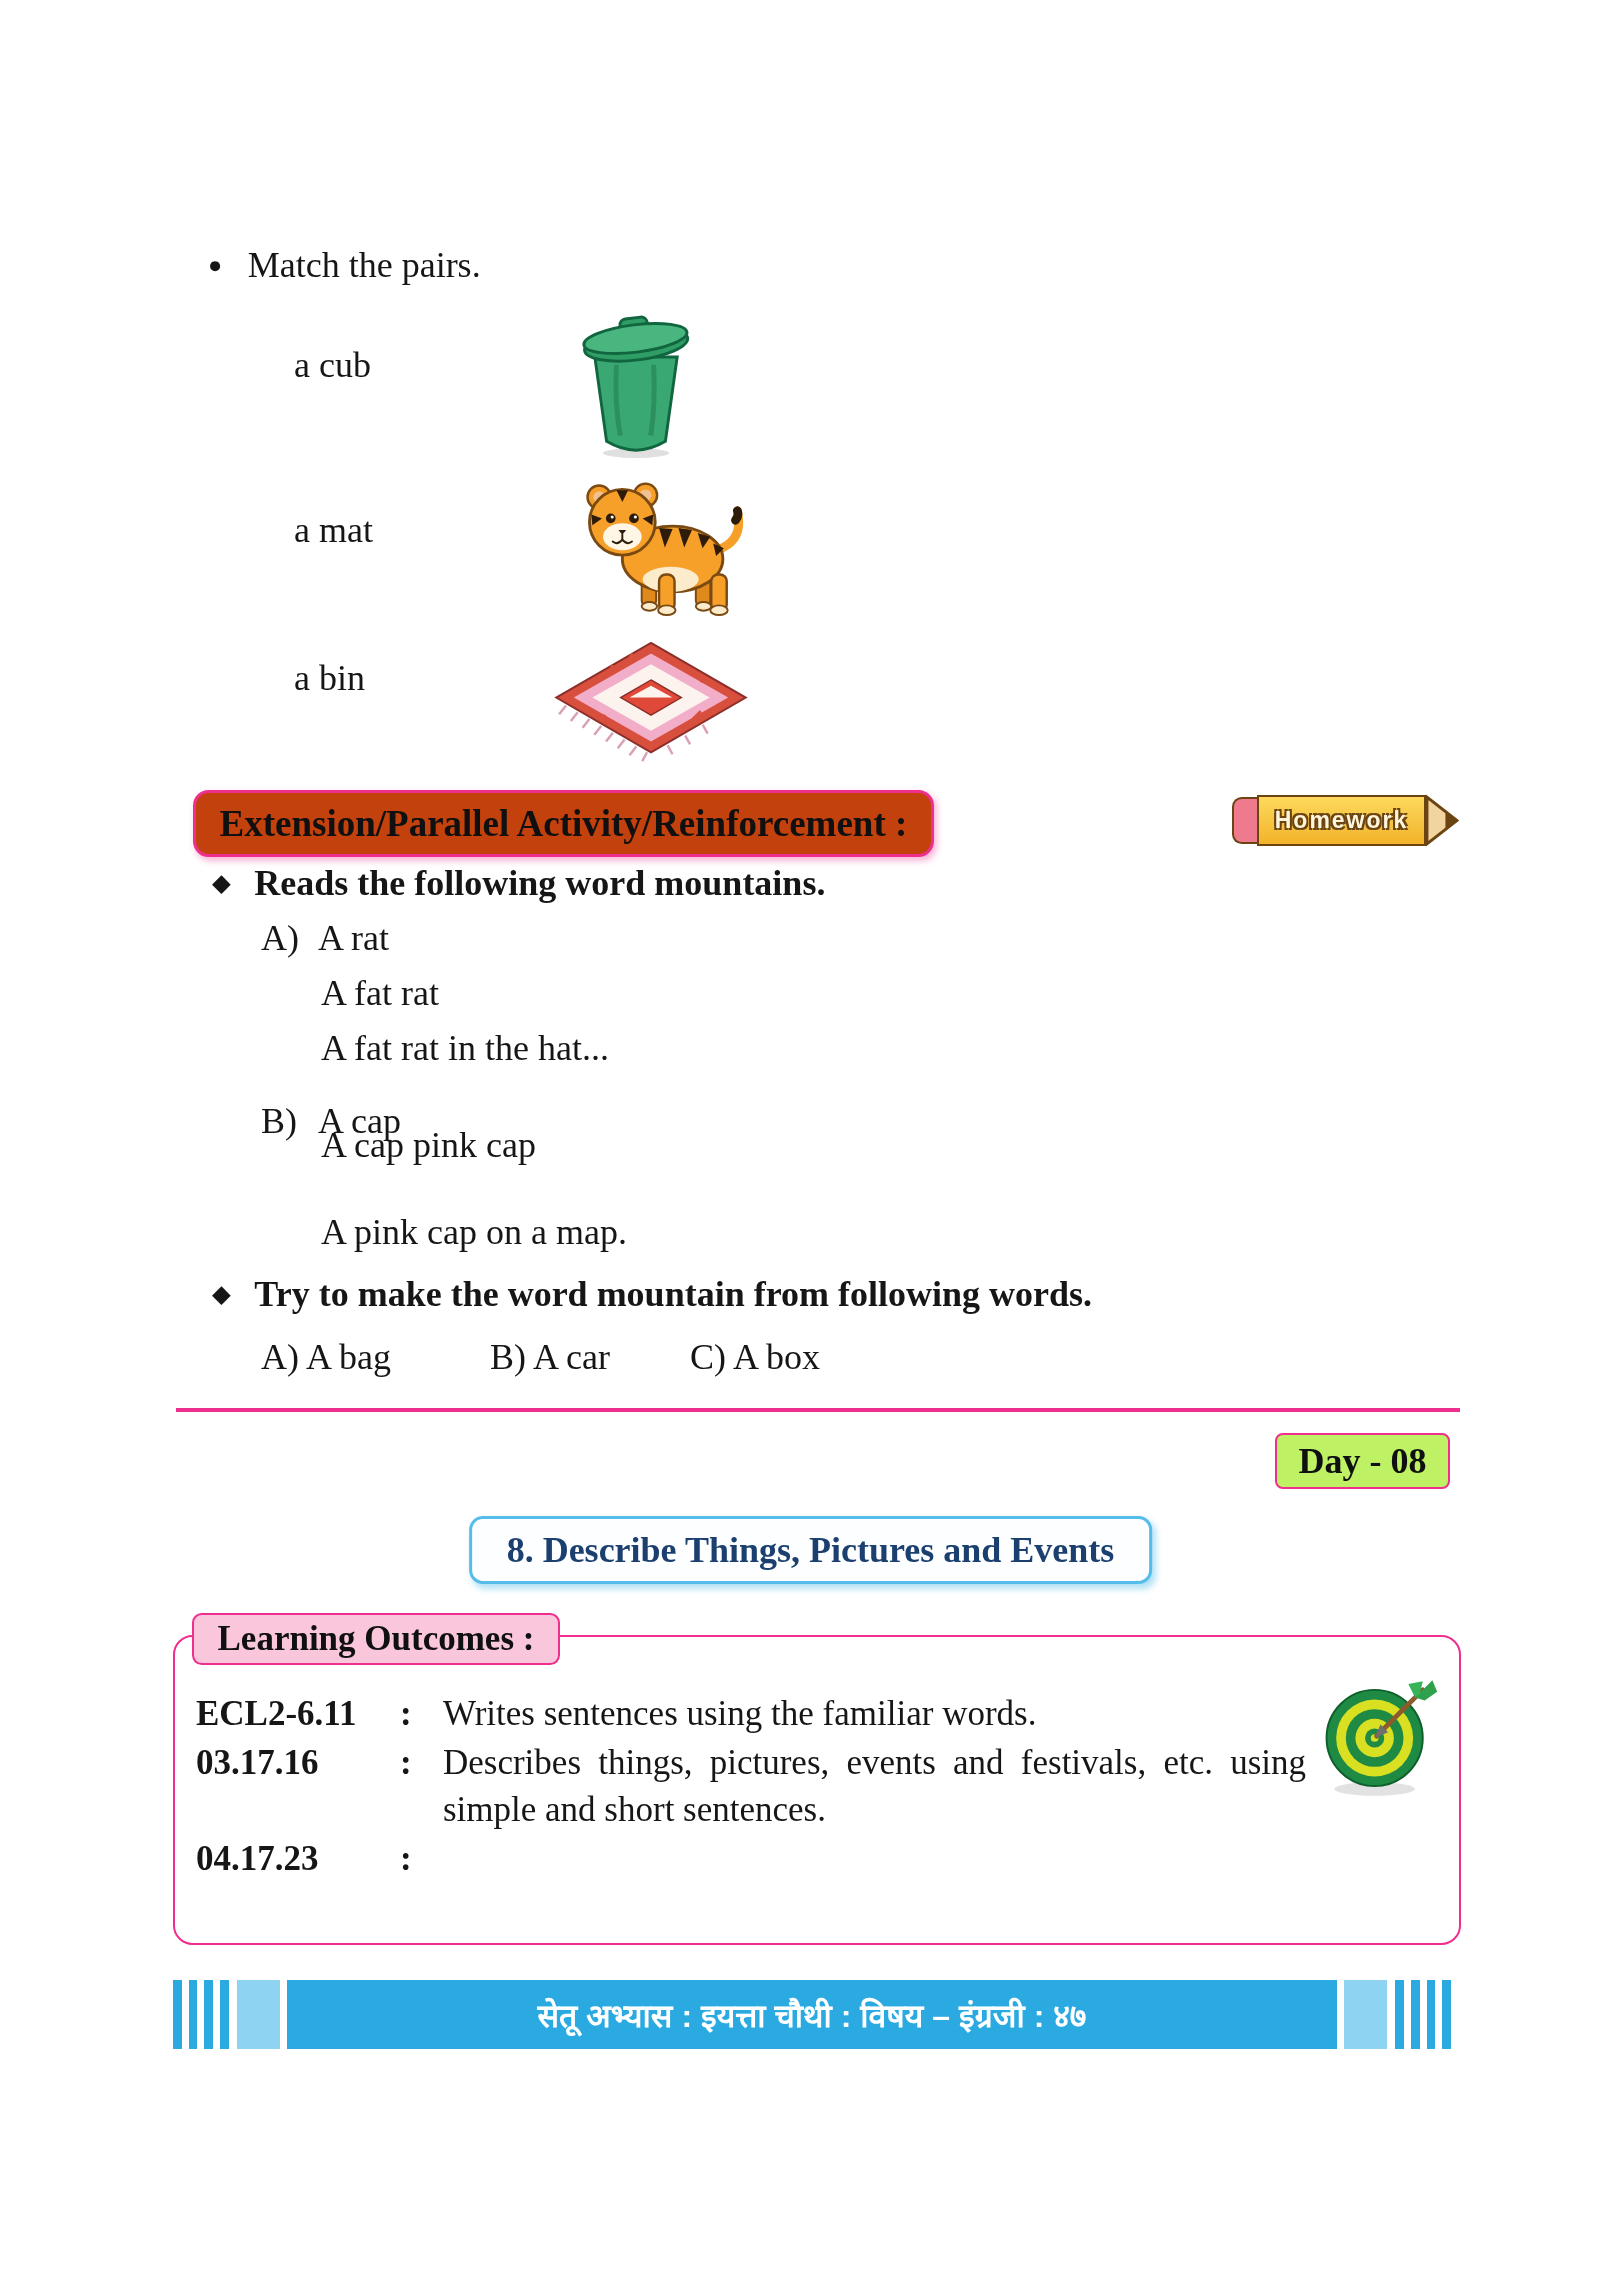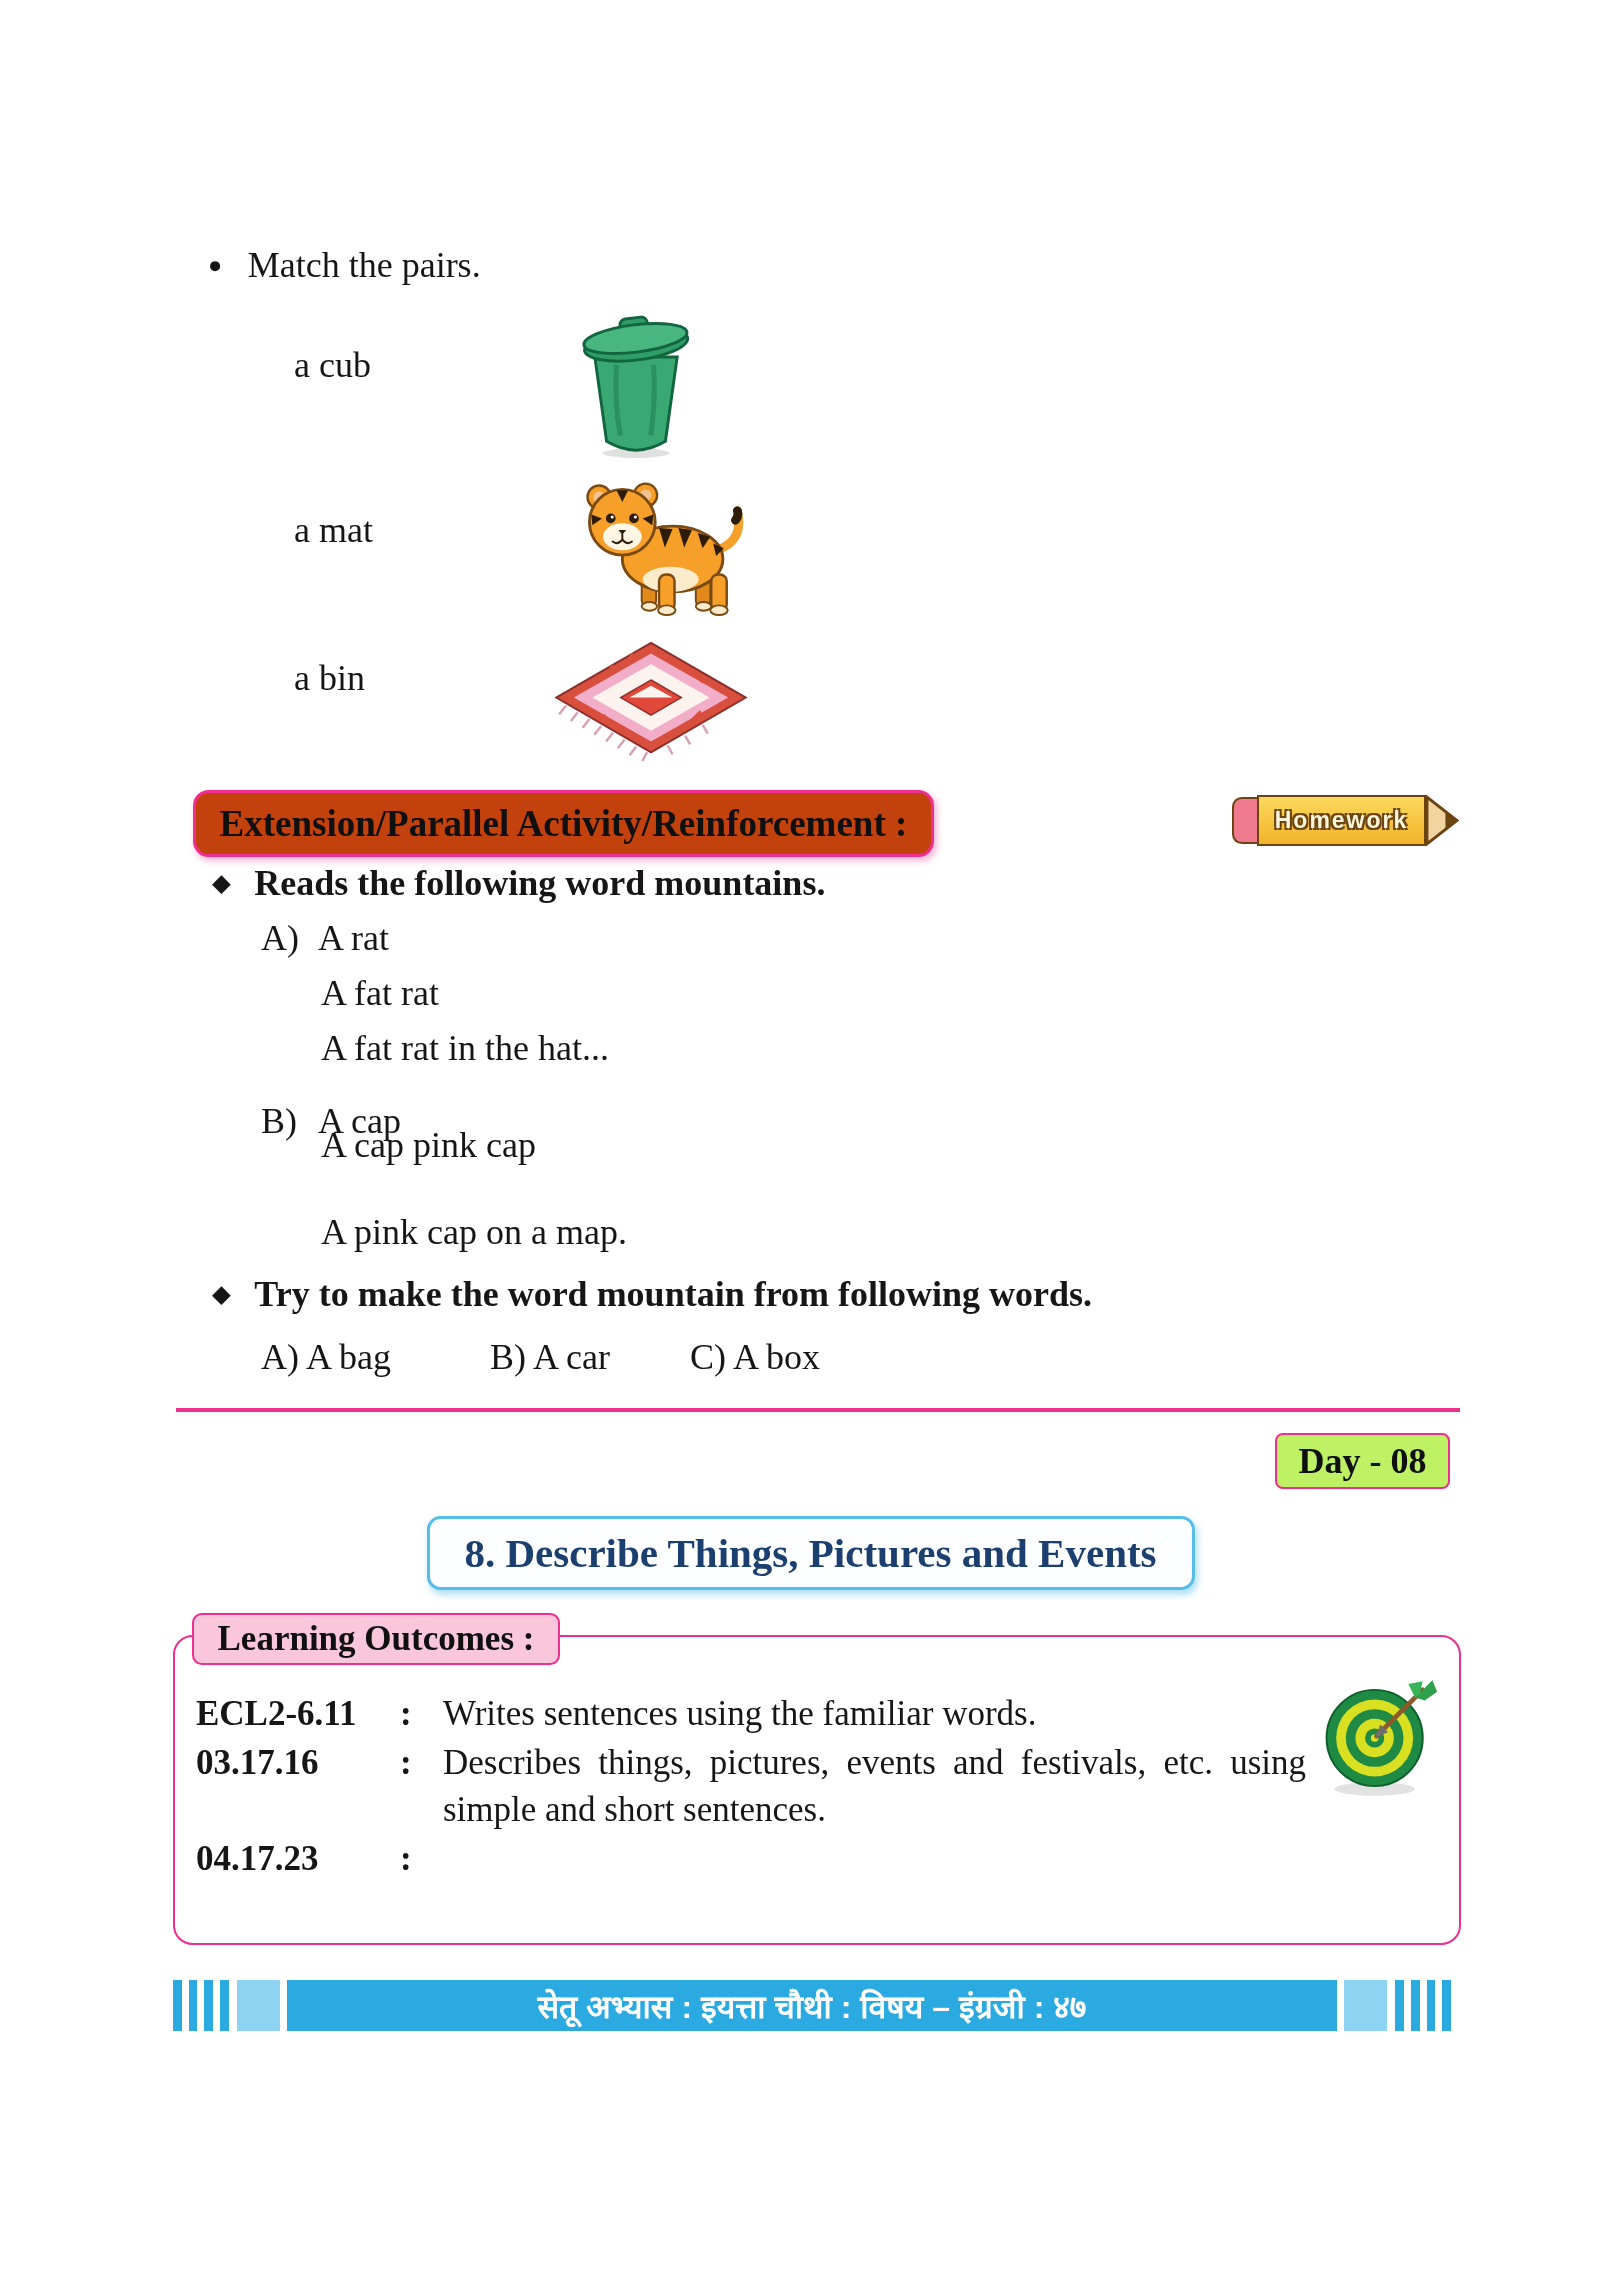--- a/index.html
+++ b/index.html
@@ -62,37 +62,37 @@
   .day{
     right:171px;top:1433px;background:#bef264;border:2.9px solid #ee2f8e;border-radius:7.8px;
     padding:4.9px 21.6px;font-size:36px;font-weight:bold;color:#101010;
   }
 
   .title-box{
     left:50%;transform:translateX(-50%);top:1516px;background:#fdfeff;
     border:3.9px solid #54bde9;border-radius:13.7px;padding:9.8px 35px;
     box-shadow:2.9px 4.9px 6.9px rgba(84,189,233,.45);white-space:nowrap;
   }
-  .title-box span{font-size:41px;font-weight:bold;color:#1b4070;}
+  .title-box span{font-size:36px;font-weight:bold;color:#1b4070;}
 
   
   .lo-box{left:173px;top:1635px;width:1284px;height:306px;border:2.9px solid #ee2f8e;border-radius:19.6px;background:#fff;}
   .lo-label{
     left:192px;top:1613px;background:#f9c6dc;border:2.9px solid #ee2f8e;border-radius:9.8px;
     padding:3.9px 23.5px;font-size:35px;font-weight:bold;color:#101010;z-index:2;
   }
   .lo-rows{left:196px;top:1690px;width:1255px;font-size:35px;line-height:47px;}
   .lo-row{display:grid;grid-template-columns:204px 43px 1fr;align-items:start;margin-bottom:2px;}
   .lo-code,.lo-colon{font-weight:bold;}
   .lo-text-1{max-width:863px;text-align:justify;}
   .lo-text-2{max-width:985px;text-align:justify;}
   .target{left:1315px;top:1678px;z-index:1;}
 
   
-  .footer{left:173px;top:1980px;width:1278px;height:51px;display:flex;align-items:stretch;gap:7.8px;}
+  .footer{left:173px;top:1980px;width:1278px;height:69px;display:flex;align-items:stretch;gap:7.8px;}
   .stripes{display:flex;gap:6.9px;}
   .stripes i{width:8.8px;background:#2baae2;display:block;}
   .sq{width:43px;background:#8ed3f2;}
   .bar{
     flex:1;background:#2baae2;display:flex;align-items:center;justify-content:center;
     color:#ffffff;font-weight:bold;font-size:32px;
     font-family:"Liberation Sans","DejaVu Sans",sans-serif;
   }
 </style>
 </head>

